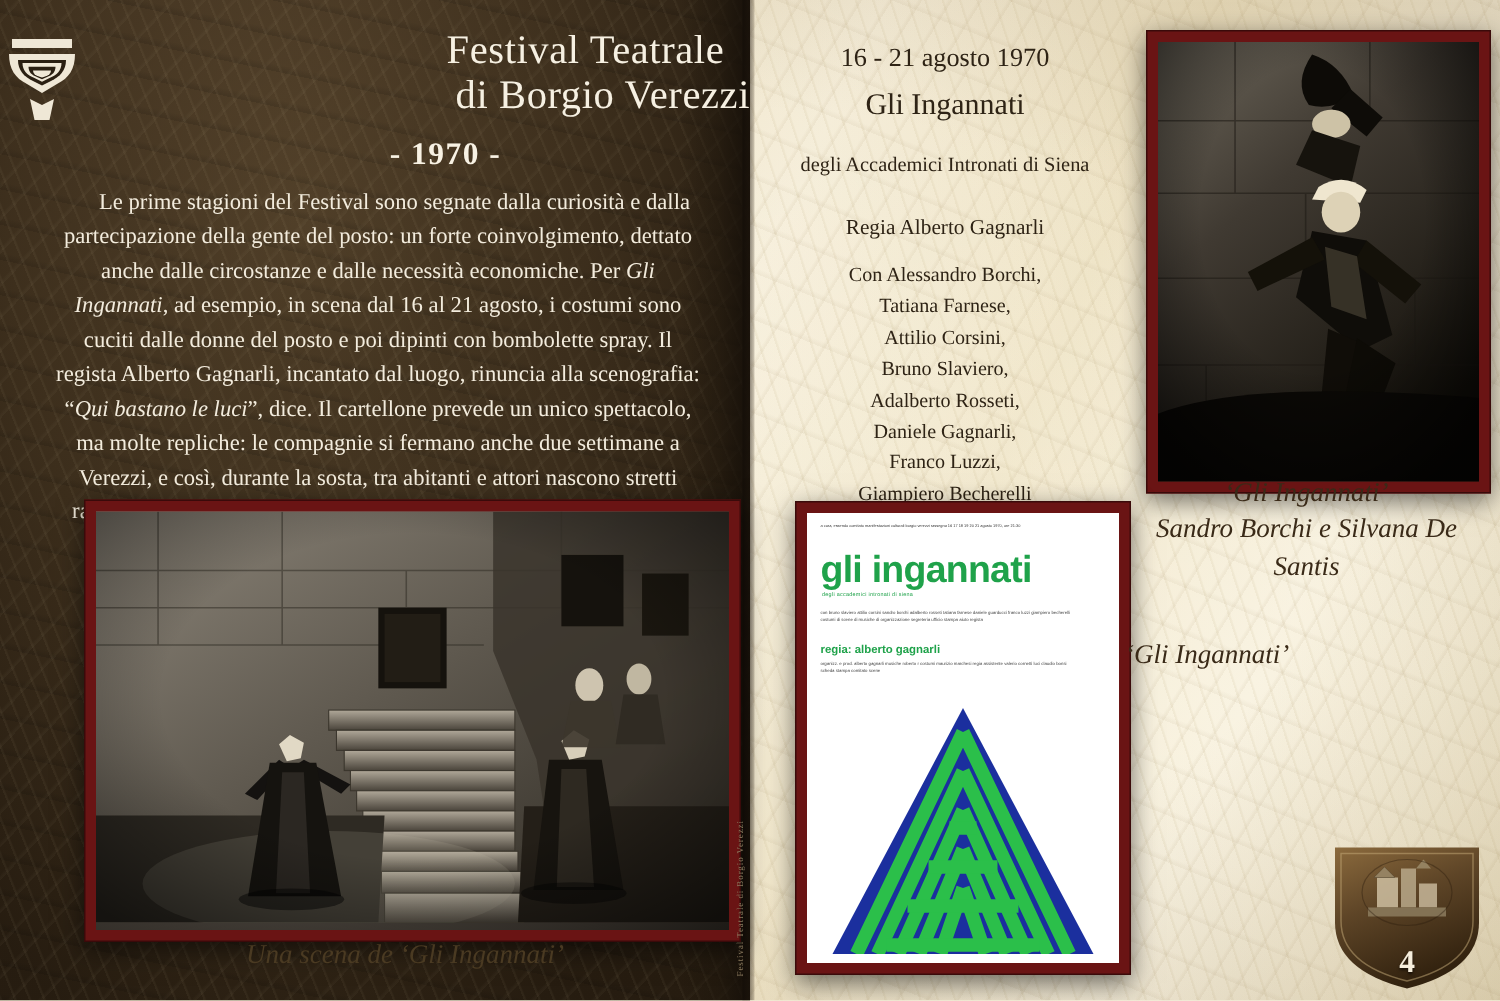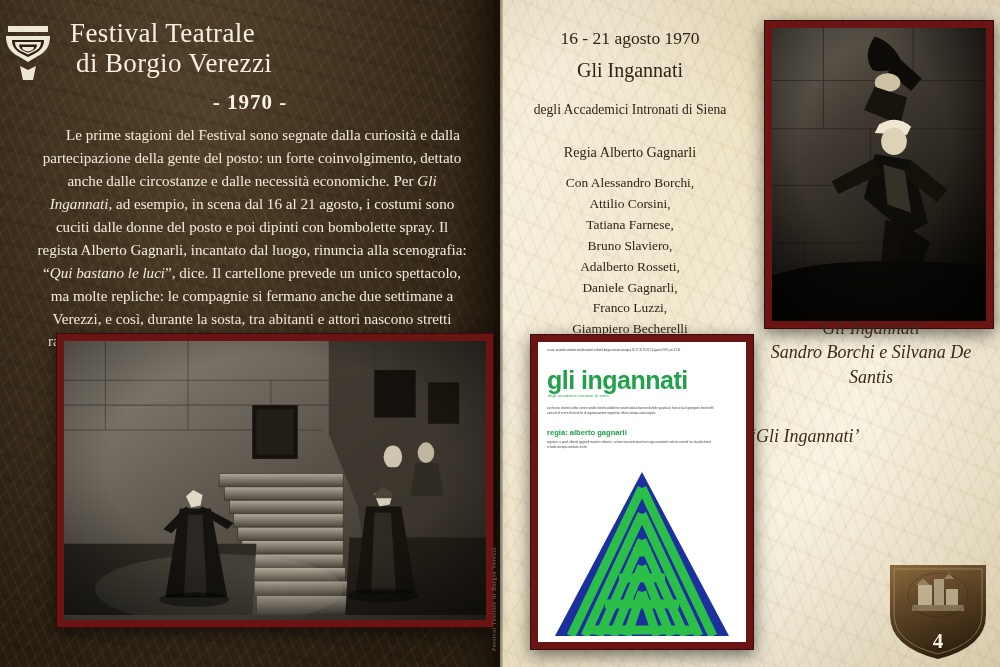--- a/index.html
+++ b/index.html
@@ -79,21 +79,21 @@
     pointer-events: none;
   }
 
   
   .header {
     position: absolute;
     left: 0; top: 18px;
     width: 500px;
     display: flex;
     align-items: flex-start;
-    justify-content: flex-start;
+    justify-content: space-between;
     gap: 14px;
     z-index: 4;
   }
   .logo-mark {
     width: 56px;
     height: 62px;
     flex: none;
     margin-top: 4px;
   }
   .festival-title {
@@ -113,20 +113,21 @@
     position: absolute;
     top: 90px;
     left: 0;
     width: 500px;
     text-align: center;
     color: #f8f2e4;
     font-size: 21px;
     font-weight: bold;
     letter-spacing: 1px;
     z-index: 4;
+    padding-left: 47px;
   }
 
   .intro-text {
     position: absolute;
     left: 36px;
     top: 124px;
     width: 432px;
     color: #f3ecdd;
     font-size: 15.1px;
     line-height: 1.52;
@@ -454,30 +455,31 @@
 
         <rect x="0" y="0" width="408" height="265" fill="none"></rect>
         <radialGradient id="vig" cx="50%" cy="45%" r="72%">
           <stop offset="55%" stop-color="#000" stop-opacity="0"></stop>
           <stop offset="100%" stop-color="#000" stop-opacity="0.55"></stop>
         </radialGradient>
         <rect x="0" y="0" width="408" height="265" fill="url(#vig)"></rect>
       </svg>
     </div>
   </div>
+  <div class="caption" id="caption-scene">Una scena de ‘Gli Ingannati’</div>
 
   <div class="right-col">
     <div class="date">16 - 21 agosto 1970</div>
     <div class="show-title">Gli Ingannati</div>
     <div class="company">degli Accademici Intronati di Siena</div>
     <div class="director">Regia  Alberto Gagnarli</div>
     <div class="cast">
       <div>Con Alessandro Borchi,</div>
+      <div>Tatiana Farnese,</div>
       <div>Attilio Corsini,</div>
-      <div>Tatiana Farnese,</div>
       <div>Bruno Slaviero,</div>
       <div>Adalberto Rosseti,</div>
       <div>Daniele Gagnarli,</div>
       <div>Franco Luzzi,</div>
       <div>Giampiero Becherelli</div>
     </div>
   </div>
 
   <div class="photo-frame" id="photo-actor">
     <div class="inner">

